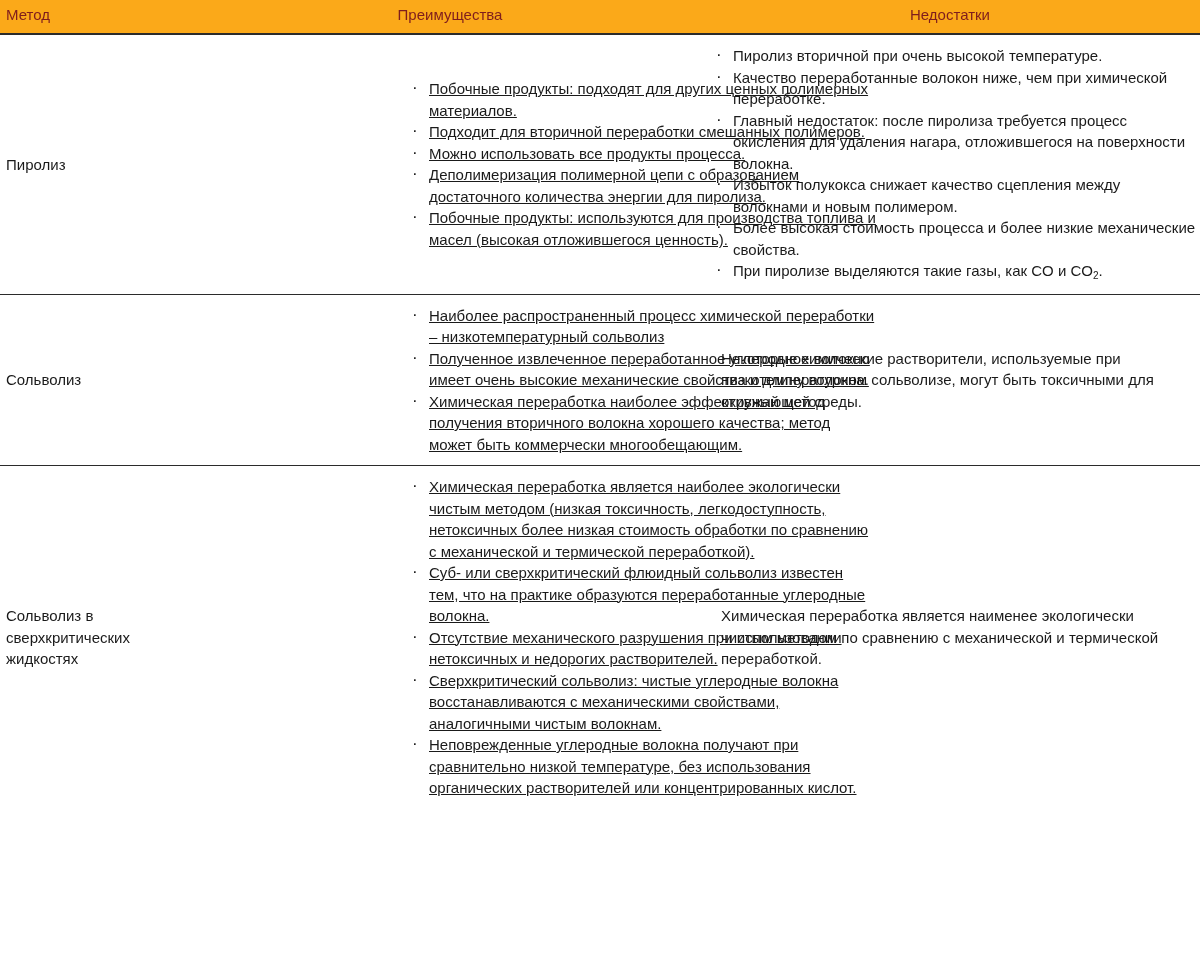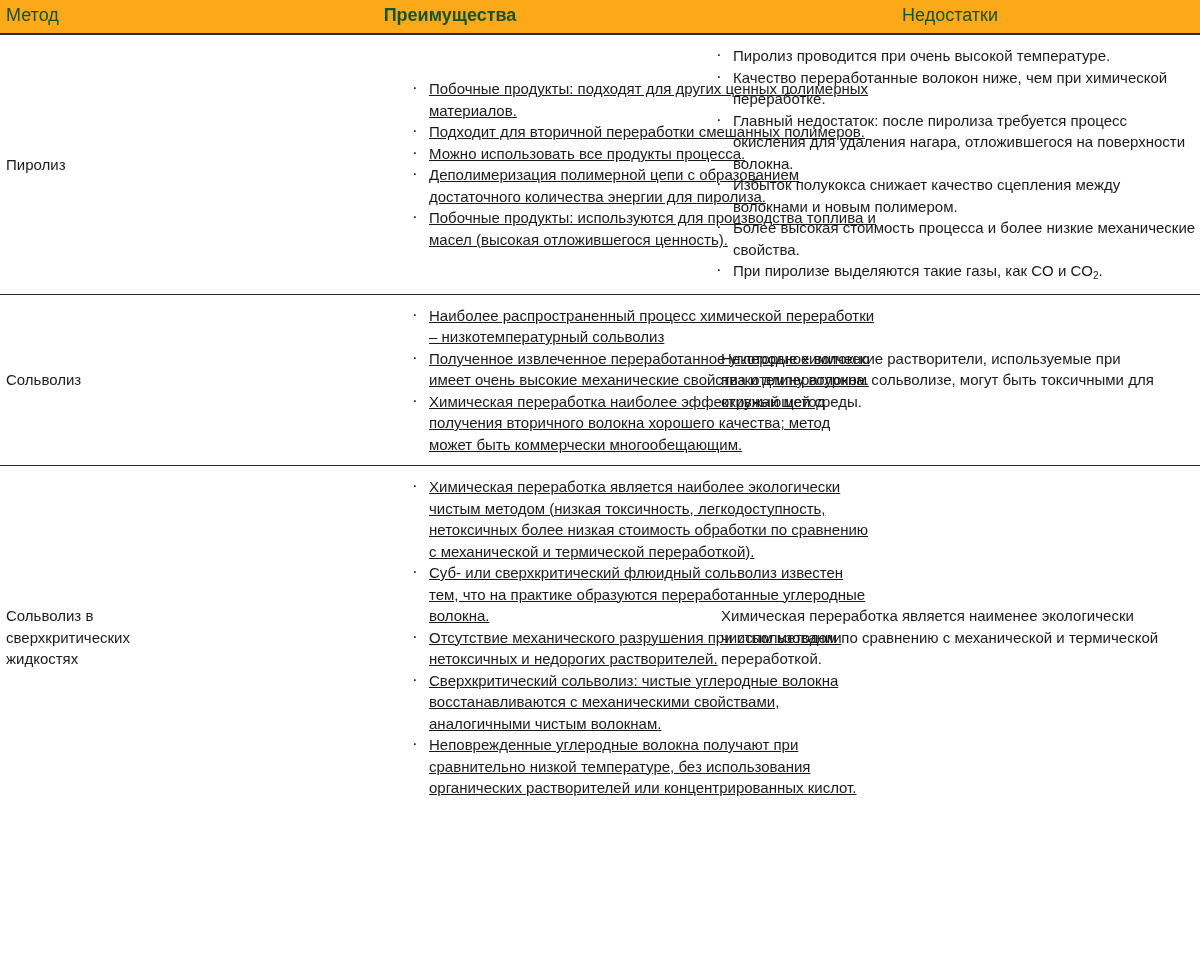--- a/index.html
+++ b/index.html
@@ -18,31 +18,31 @@
 
   table.cmp-table {
     width: 1200px;
     border-collapse: collapse;
     table-layout: fixed;
   }
 
   
   thead th {
     background: #FBA919;
-    color: #14532d;
+    color: #7f1d1d;
     font-weight: normal;
-    font-size: 18px;
+    font-size: 15px;
     line-height: 18px;
     height: 34px;
     padding: 0 0 4px 0;
     vertical-align: middle;
     border-bottom: 2px solid #2b2b2b;
   }
   th.col-method   { width: 200px; text-align: left; padding-left: 6px; }
-  th.col-adv      { width: 500px; text-align: center; font-weight: bold; }
+  th.col-adv      { width: 500px; text-align: center; }
   th.col-dis      { width: 500px; text-align: center; }
 
   
   tbody td {
     vertical-align: middle;
     font-size: 15px;
     line-height: 21.5px;
     border-bottom: 1.6px solid #2b2b2b;
     padding: 10px 0;
   }
@@ -120,21 +120,21 @@
         <ul class="blist">
           <li>Побочные продукты: подходят для других ценных полимерных материалов.</li>
           <li>Подходит для вторичной переработки смешанных полимеров.</li>
           <li>Можно использовать все продукты процесса.</li>
           <li>Деполимеризация полимерной цепи с образованием достаточного количества энергии для пиролиза.</li>
           <li>Побочные продукты: используются для производства топлива и масел (высокая отложившегося ценность).</li>
         </ul>
       </td>
       <td class="dis">
         <ul class="blist">
-          <li>Пиролиз проводится при очень высокой температуре.</li>
+          <li>Пиролиз вторичной при очень высокой температуре.</li>
           <li>Качество переработанные волокон ниже, чем при химической переработке.</li>
           <li>Главный недостаток: после пиролиза требуется процесс окисления для удаления нагара, отложившегося на поверхности волокна.</li>
           <li>Избыток полукокса снижает качество сцепления между волокнами и новым полимером.</li>
           <li>Более высокая стоимость процесса и более низкие механические свойства.</li>
           <li id="co2-item">При пиролизе выделяются такие газы, как CO и CO<sub>2</sub>.</li>
         </ul>
       </td>
     </tr>
 
     <tr>

